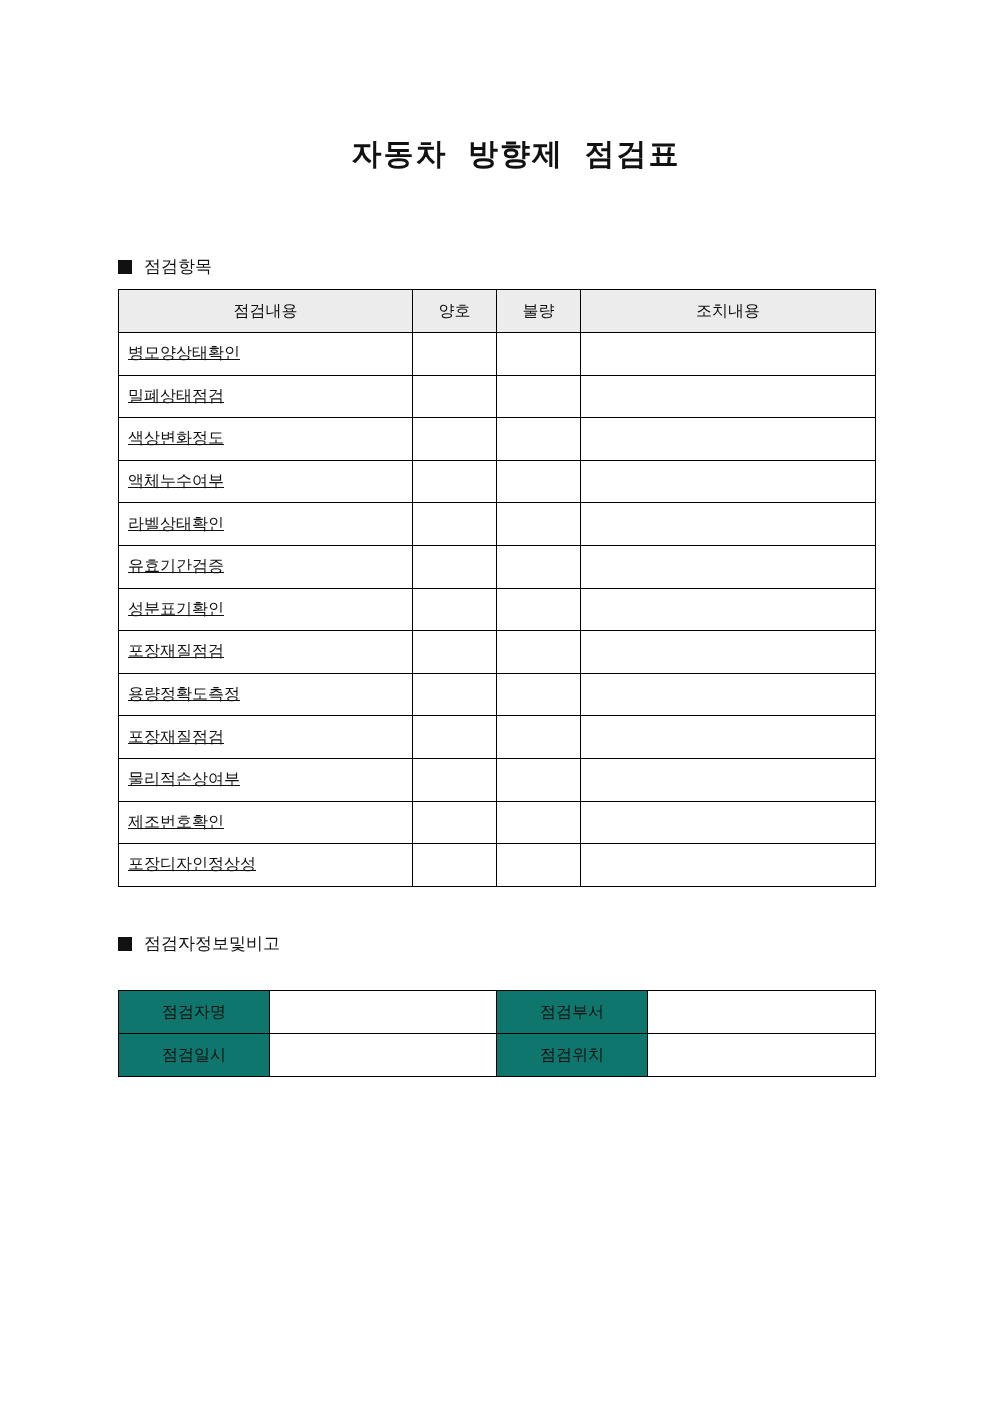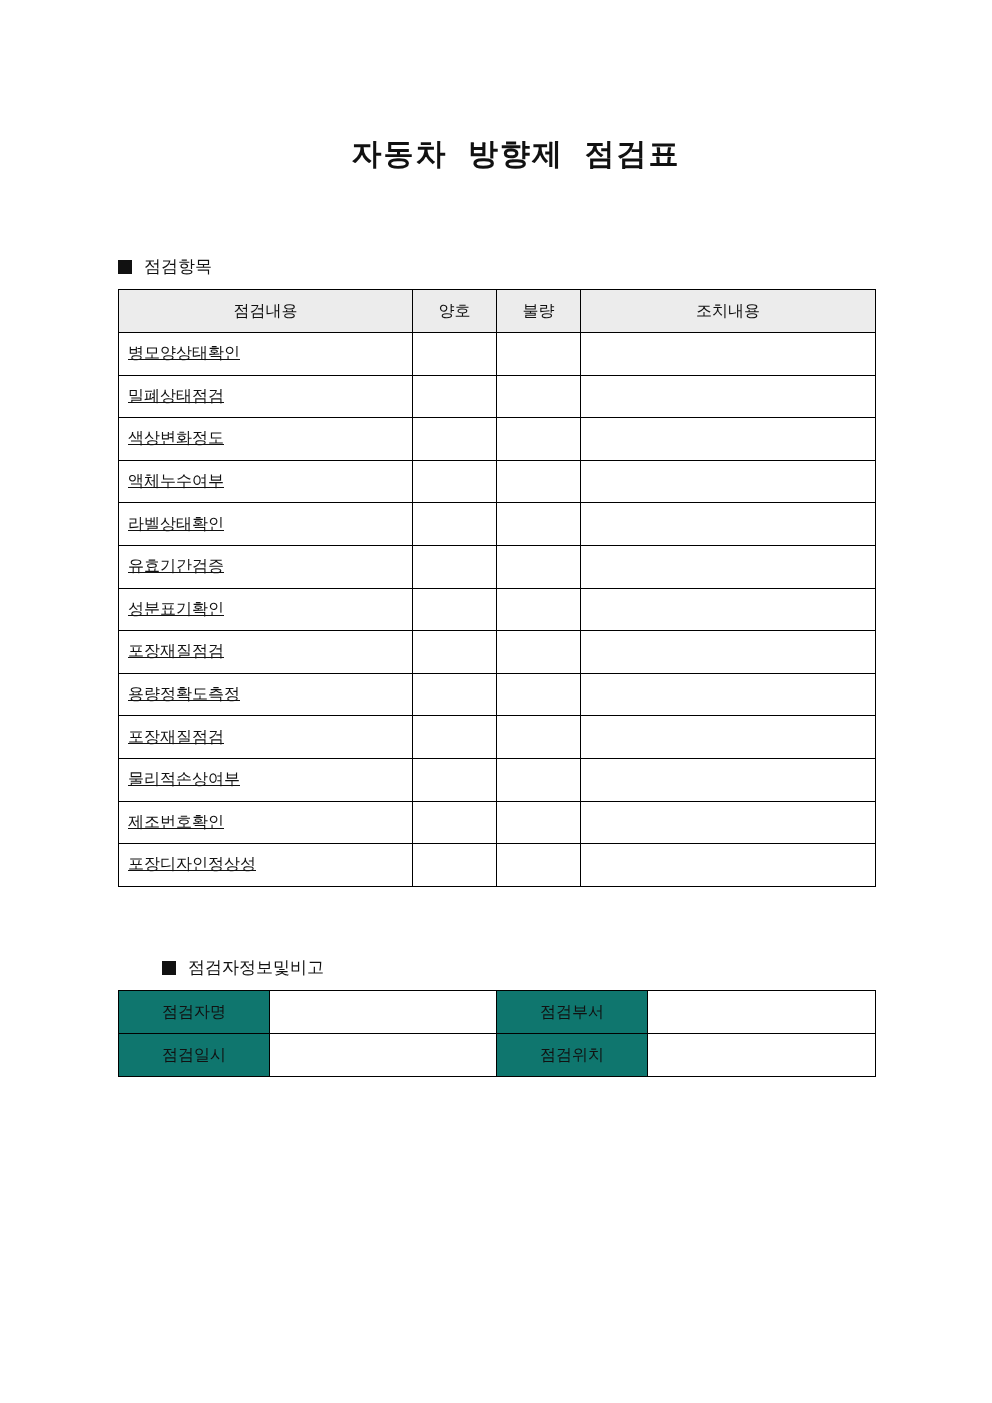--- a/index.html
+++ b/index.html
@@ -133,21 +133,21 @@
       </tr>
       <tr>
         <td class="item">포장디자인정상성</td>
         <td></td>
         <td></td>
         <td></td>
       </tr>
     </tbody>
 </table>
 
-<div class="section-heading" style="top:956px;margin-left:44px;">
+<div class="section-heading" style="top:932px;">
   <span class="square"></span>
   <span>점검자정보및비고</span>
 </div>
 
 <table class="t2">
   <colgroup>
     <col style="width:151px">
       <col style="width:227px">
       <col style="width:151px">
       <col style="width:228px">

